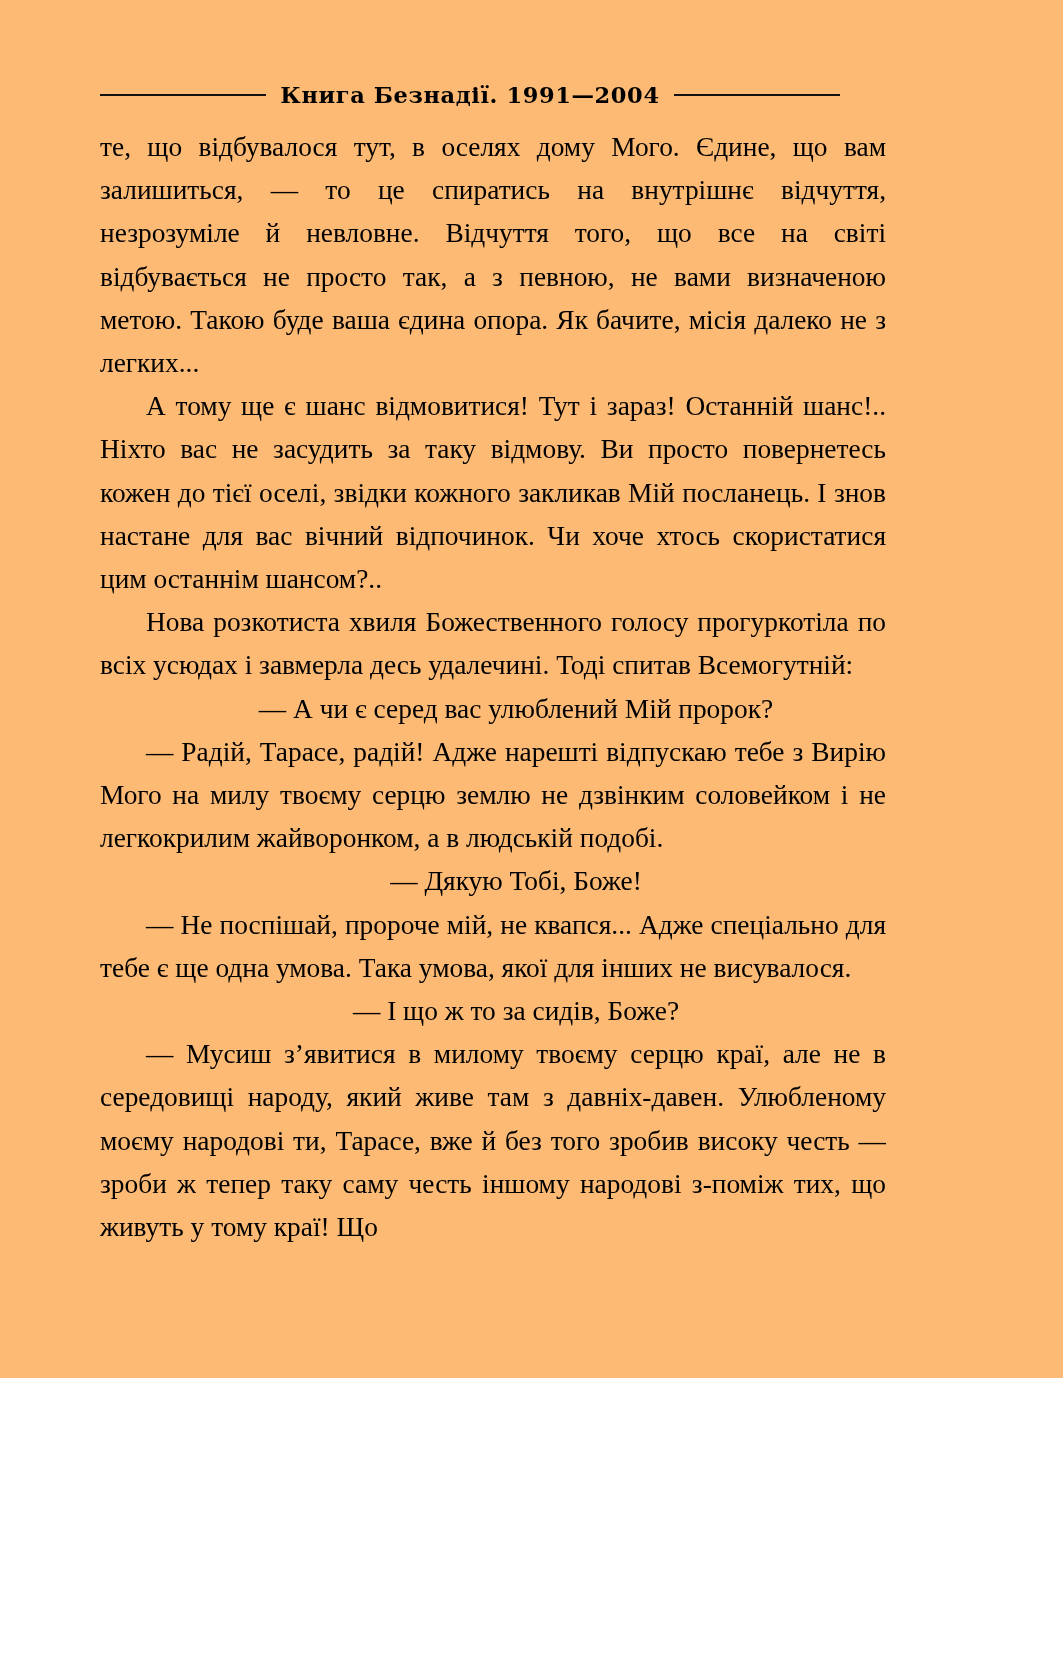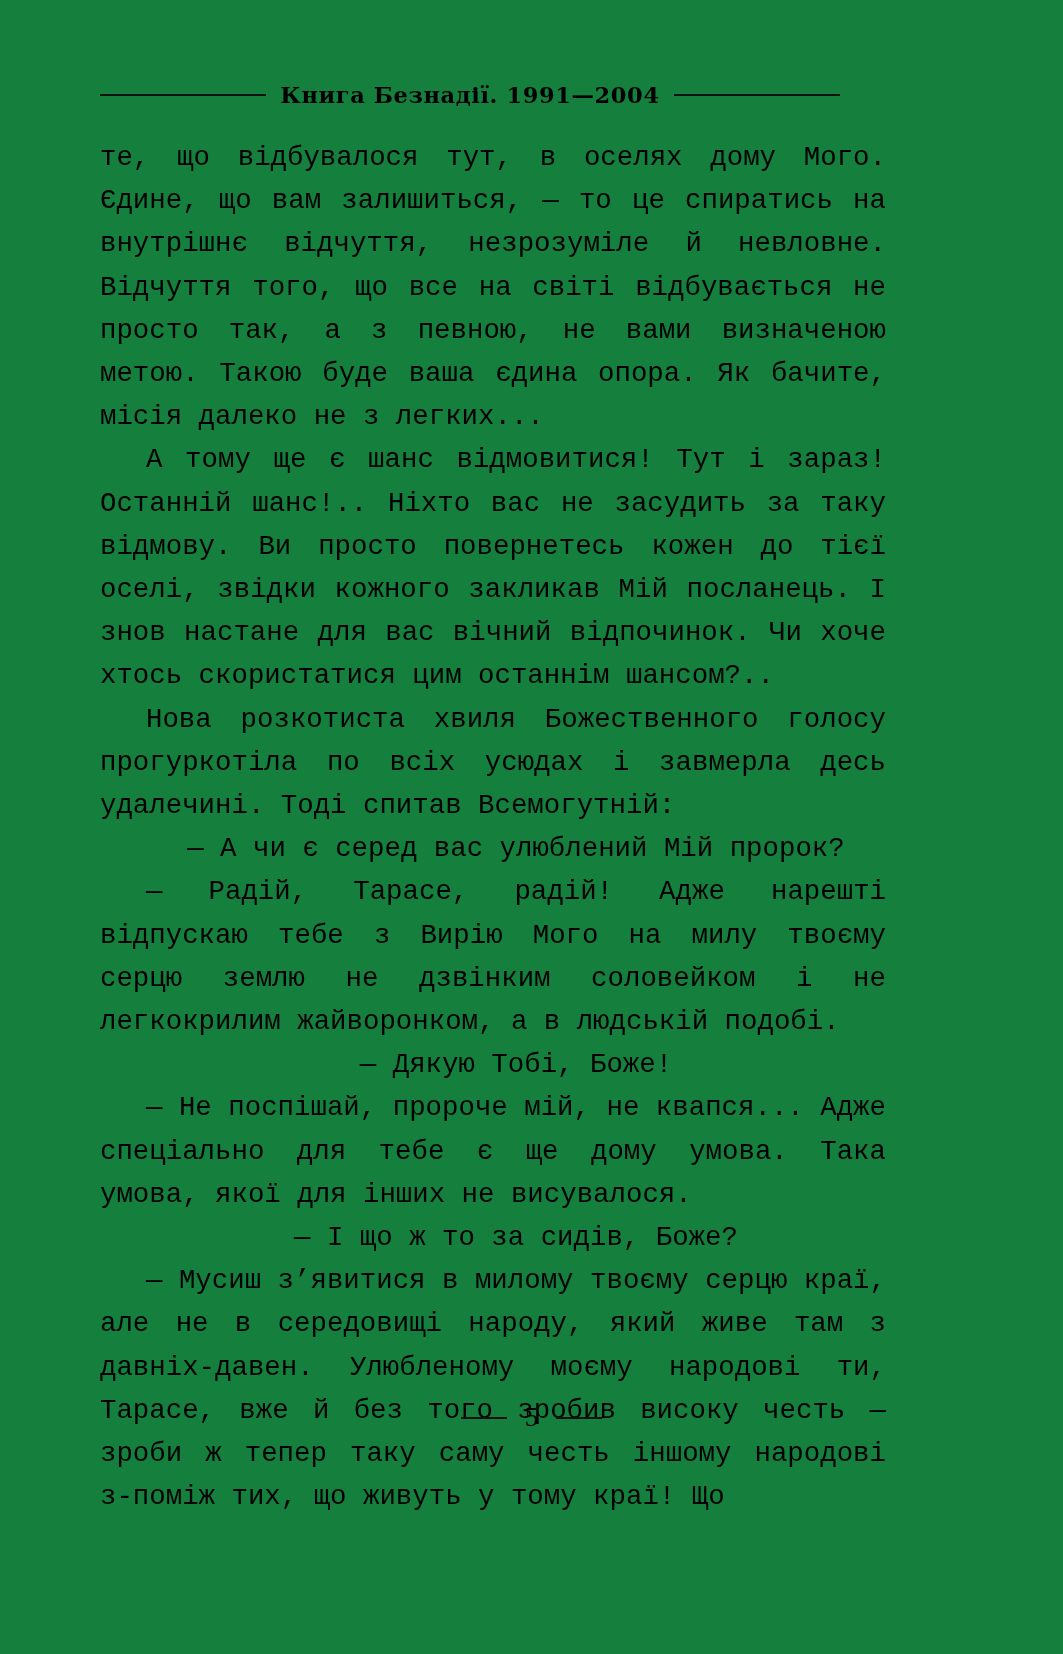--- a/index.html
+++ b/index.html
@@ -4,22 +4,22 @@
 <style>
   html, body {
     margin: 0;
     padding: 0;
     background: #ffffff;
   }
 
   .page {
     position: relative;
     width: 1063px;
-    height: 1654px;
-    background: #15803d;
+    height: 1378px;
+    background: #fdba74;
     margin: 0 auto;
     overflow: hidden;
     font-family: "Liberation Serif", "DejaVu Serif", serif;
     color: #000000;
   }
 
   
   .running-header {
     position: absolute;
     left: 100px;
@@ -45,23 +45,22 @@
     letter-spacing: 0.6px;
     white-space: nowrap;
     line-height: 1;
     color: #000000;
   }
 
   
   .text-block {
     position: absolute;
     left: 100px;
-    top: 136px;
+    top: 126px;
     width: 786px;
-    font-family: Liberation Mono, monospace;
   }
 
   .para {
     margin: 0;
     font-size: 27.4px;
     line-height: 43.2px;
     text-align: justify;
     text-justify: inter-word;
     hyphens: manual;
     -webkit-hyphens: manual;
@@ -128,21 +127,21 @@
 
     <p class="para indent">Нова розкотиста хвиля Божественного голосу прогуркотіла по всіх усюдах і завмерла десь удалечині. Тоді спитав Всемогутній:</p>
 
     <p class="para dialogue short">— А чи є серед вас улюблений Мій пророк?</p>
 
 
     <p class="para dialogue">— Радій, Тарасе, радій! Адже нарешті відпускаю тебе з Вирію Мого на милу твоєму серцю землю не дзвінким соловейком і не легкокрилим жайворонком, а в людській подобі.</p>
 
     <p class="para dialogue short">— Дякую Тобі, Боже!</p>
 
-    <p class="para dialogue">— Не поспішай, пророче мій, не квапся... Адже спеціально для тебе є ще дому умова. Така умова, якої для інших не висувалося.</p>
+    <p class="para dialogue">— Не поспішай, пророче мій, не квапся... Адже спеціально для тебе є ще одна умова. Така умова, якої для інших не висувалося.</p>
 
     <p class="para dialogue short">— І що ж то за сидів, Боже?</p>
 
     <p class="para dialogue">— Мусиш з’явитися в милому твоєму серцю краї, але не в середовищі народу, який живе там з давніх-давен. Улюбленому моєму народові ти, Тарасе, вже й без того зробив високу честь — зроби ж тепер таку саму честь іншому народові з-поміж тих, що живуть у тому краї! Що</p>
 
   </div>
 
   <div class="folio">
     <span class="folio-rule"></span>
     <span class="folio-number">5</span>

